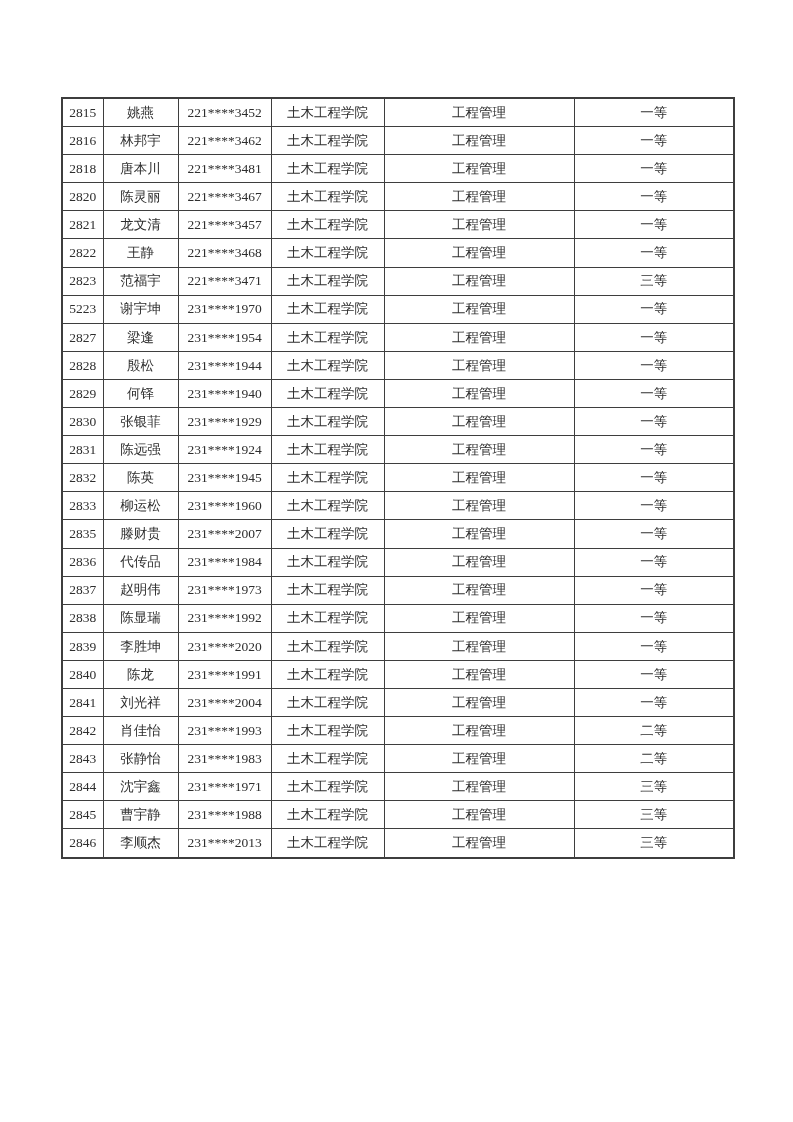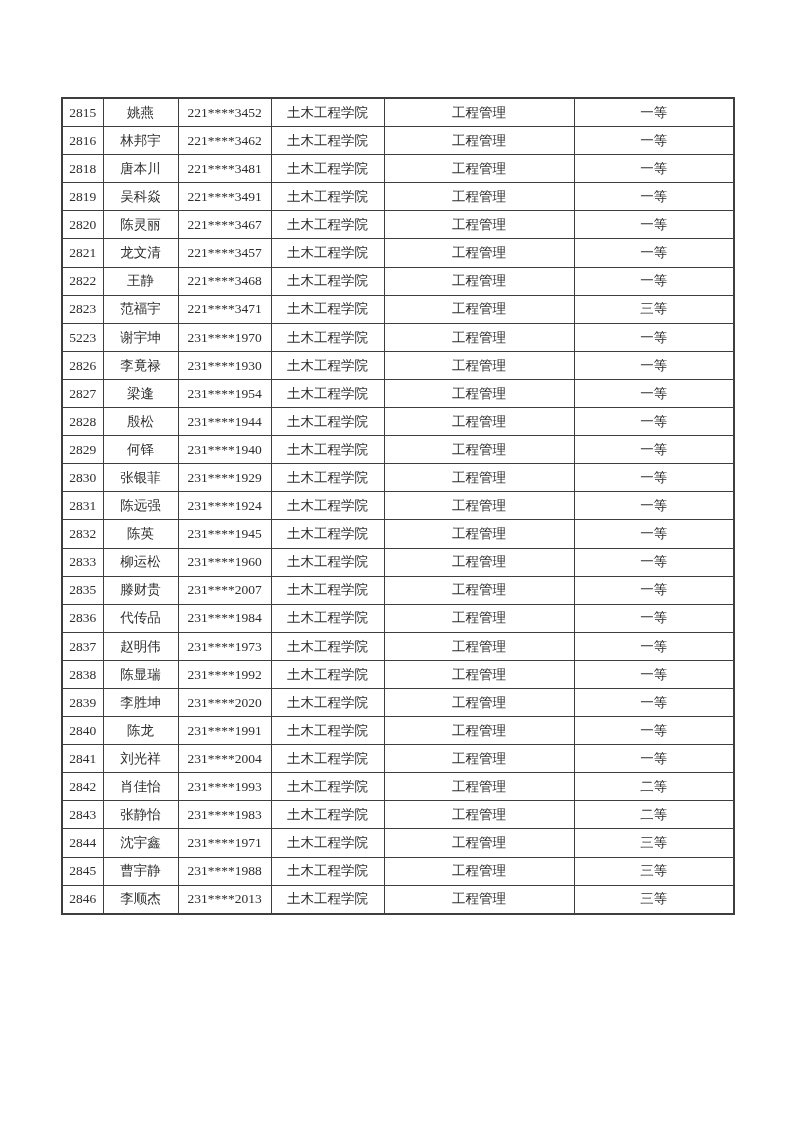--- a/index.html
+++ b/index.html
@@ -75,28 +75,20 @@
   </tr>
         <tr>
     <td>2818</td>
     <td>唐本川</td>
     <td>221****3481</td>
     <td>土木工程学院</td>
     <td>工程管理</td>
     <td>一等</td>
   </tr>
         <tr>
-    <td>2819</td>
-    <td>吴科焱</td>
-    <td>221****3491</td>
-    <td>土木工程学院</td>
-    <td>工程管理</td>
-    <td>一等</td>
-  </tr>
-        <tr>
     <td>2820</td>
     <td>陈灵丽</td>
     <td>221****3467</td>
     <td>土木工程学院</td>
     <td>工程管理</td>
     <td>一等</td>
   </tr>
         <tr>
     <td>2821</td>
     <td>龙文清</td>
@@ -118,28 +110,20 @@
     <td>范福宇</td>
     <td>221****3471</td>
     <td>土木工程学院</td>
     <td>工程管理</td>
     <td>三等</td>
   </tr>
         <tr>
     <td>5223</td>
     <td>谢宇坤</td>
     <td>231****1970</td>
-    <td>土木工程学院</td>
-    <td>工程管理</td>
-    <td>一等</td>
-  </tr>
-        <tr>
-    <td>2826</td>
-    <td>李竟禄</td>
-    <td>231****1930</td>
     <td>土木工程学院</td>
     <td>工程管理</td>
     <td>一等</td>
   </tr>
         <tr>
     <td>2827</td>
     <td>梁逢</td>
     <td>231****1954</td>
     <td>土木工程学院</td>
     <td>工程管理</td>

